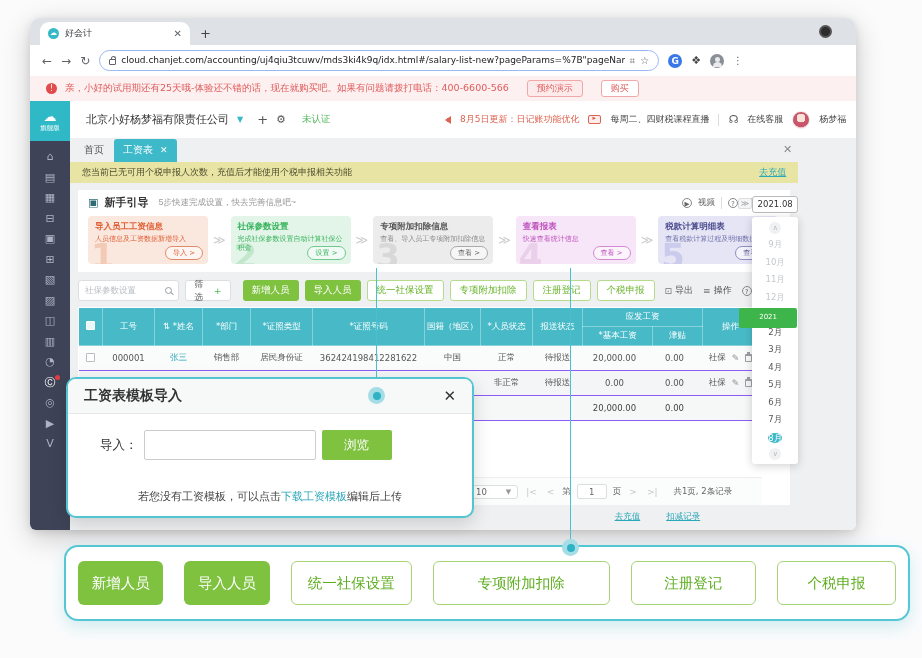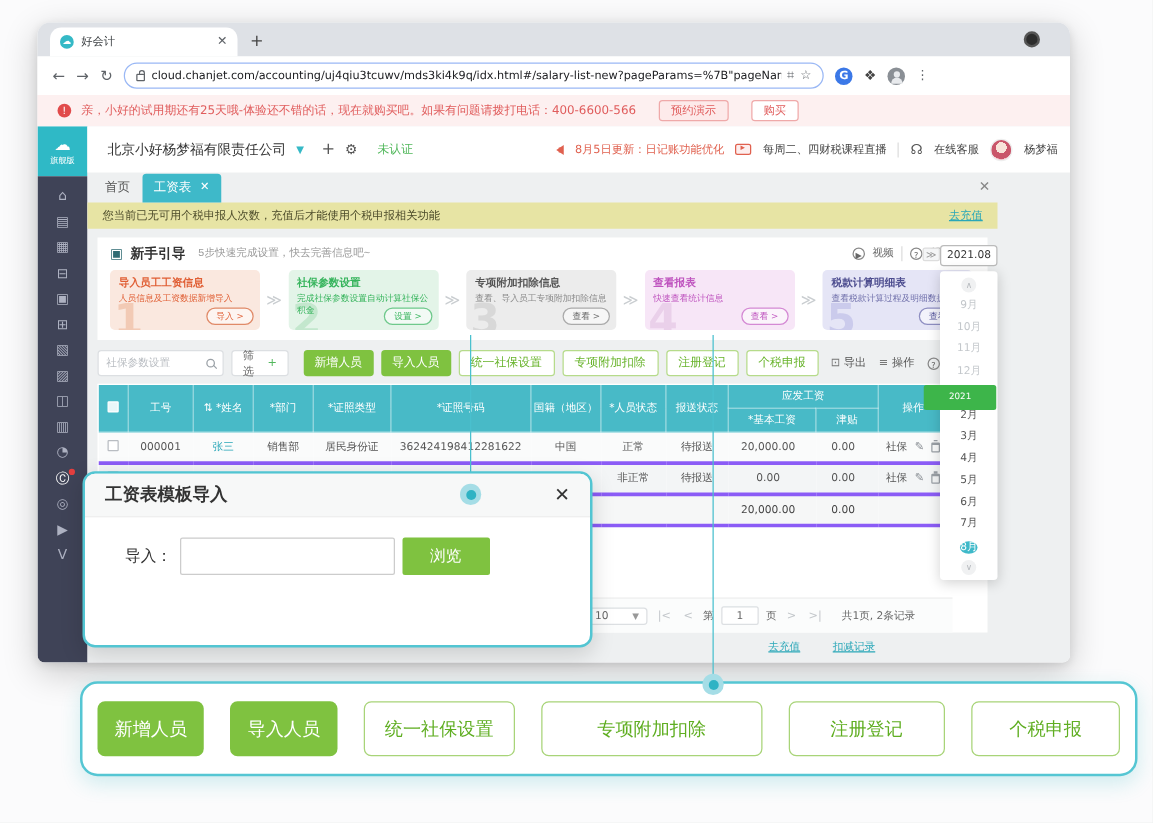--- a/index.html
+++ b/index.html
@@ -131,21 +131,21 @@
     font-size:9.5px; padding:0 9px; display:flex; align-items:center; white-space:nowrap; }
   .tb-ic { display:flex; align-items:center; gap:3px; font-size:9px; color:#555; margin-left:4px; white-space:nowrap; }
   .tb-ic .g { font-size:9px; color:#777; }
   
   .tablewrap { background:#fff; padding-right:28px; }
   table { border-collapse:collapse; table-layout:fixed; width:680px; }
   thead th { background:#48bac7; color:#fff; font-size:8.5px; font-weight:normal;
     border:1px solid rgba(255,255,255,.35); padding:3px 2px; }
   thead tr:first-child th { height:18px; }
   tbody td { font-size:8.5px; color:#555; text-align:center; padding:0 2px; height:25px;
-    border-bottom:3px solid #8b5cf6; background:#fafbfb; white-space:nowrap; overflow:hidden; }
+    border-bottom:1px solid #8b5cf6; background:#fafbfb; white-space:nowrap; overflow:hidden; }
   tbody tr:nth-child(2) td { background:#f3f5f6; }
   tbody tr.sum td { background:#f6f7f7; color:#444; }
   .cbx { width:9px; height:9px; border:1px solid #b9bdc2; background:#fff; display:inline-block; border-radius:1px; }
   thead .cbx { border-color:#fff; background:#e9f7f9; }
   .namelink { color:#2aa7b8; }
   .num { padding-right:8px; }
   .ops { display:flex; align-items:center; justify-content:center; gap:6px; }
   .edit-ic { color:#8a8f95; font-size:9px; }
   .trash { width:7px; height:8px; border:1px solid #9aa0a6; border-top:2px solid #9aa0a6; border-radius:1px; position:relative; display:inline-block; }
   .trash:before { content:''; position:absolute; top:-4px; left:1px; width:3px; height:1.5px; background:#9aa0a6; }
@@ -534,20 +534,23 @@
 <div class="modal">
   <div class="modal-head">
     <span class="modal-title">工资表模板导入</span>
     <span class="modal-x">✕</span>
   </div>
   <div class="modal-body">
     <span class="m-label">导入：</span>
     <span class="m-input"></span>
     <span class="m-browse">浏览</span>
   </div>
+  <div class="m-hint">
+    <span>若您没有工资模板，可以点击</span><a>下载工资模板</a><span>编辑后上传</span>
+  </div>
 </div>
 
 <div class="cdot d1">
     <i></i>
   </div>
 <div class="cdot d2">
     <i></i>
   </div>
 
 <div class="bbar">

